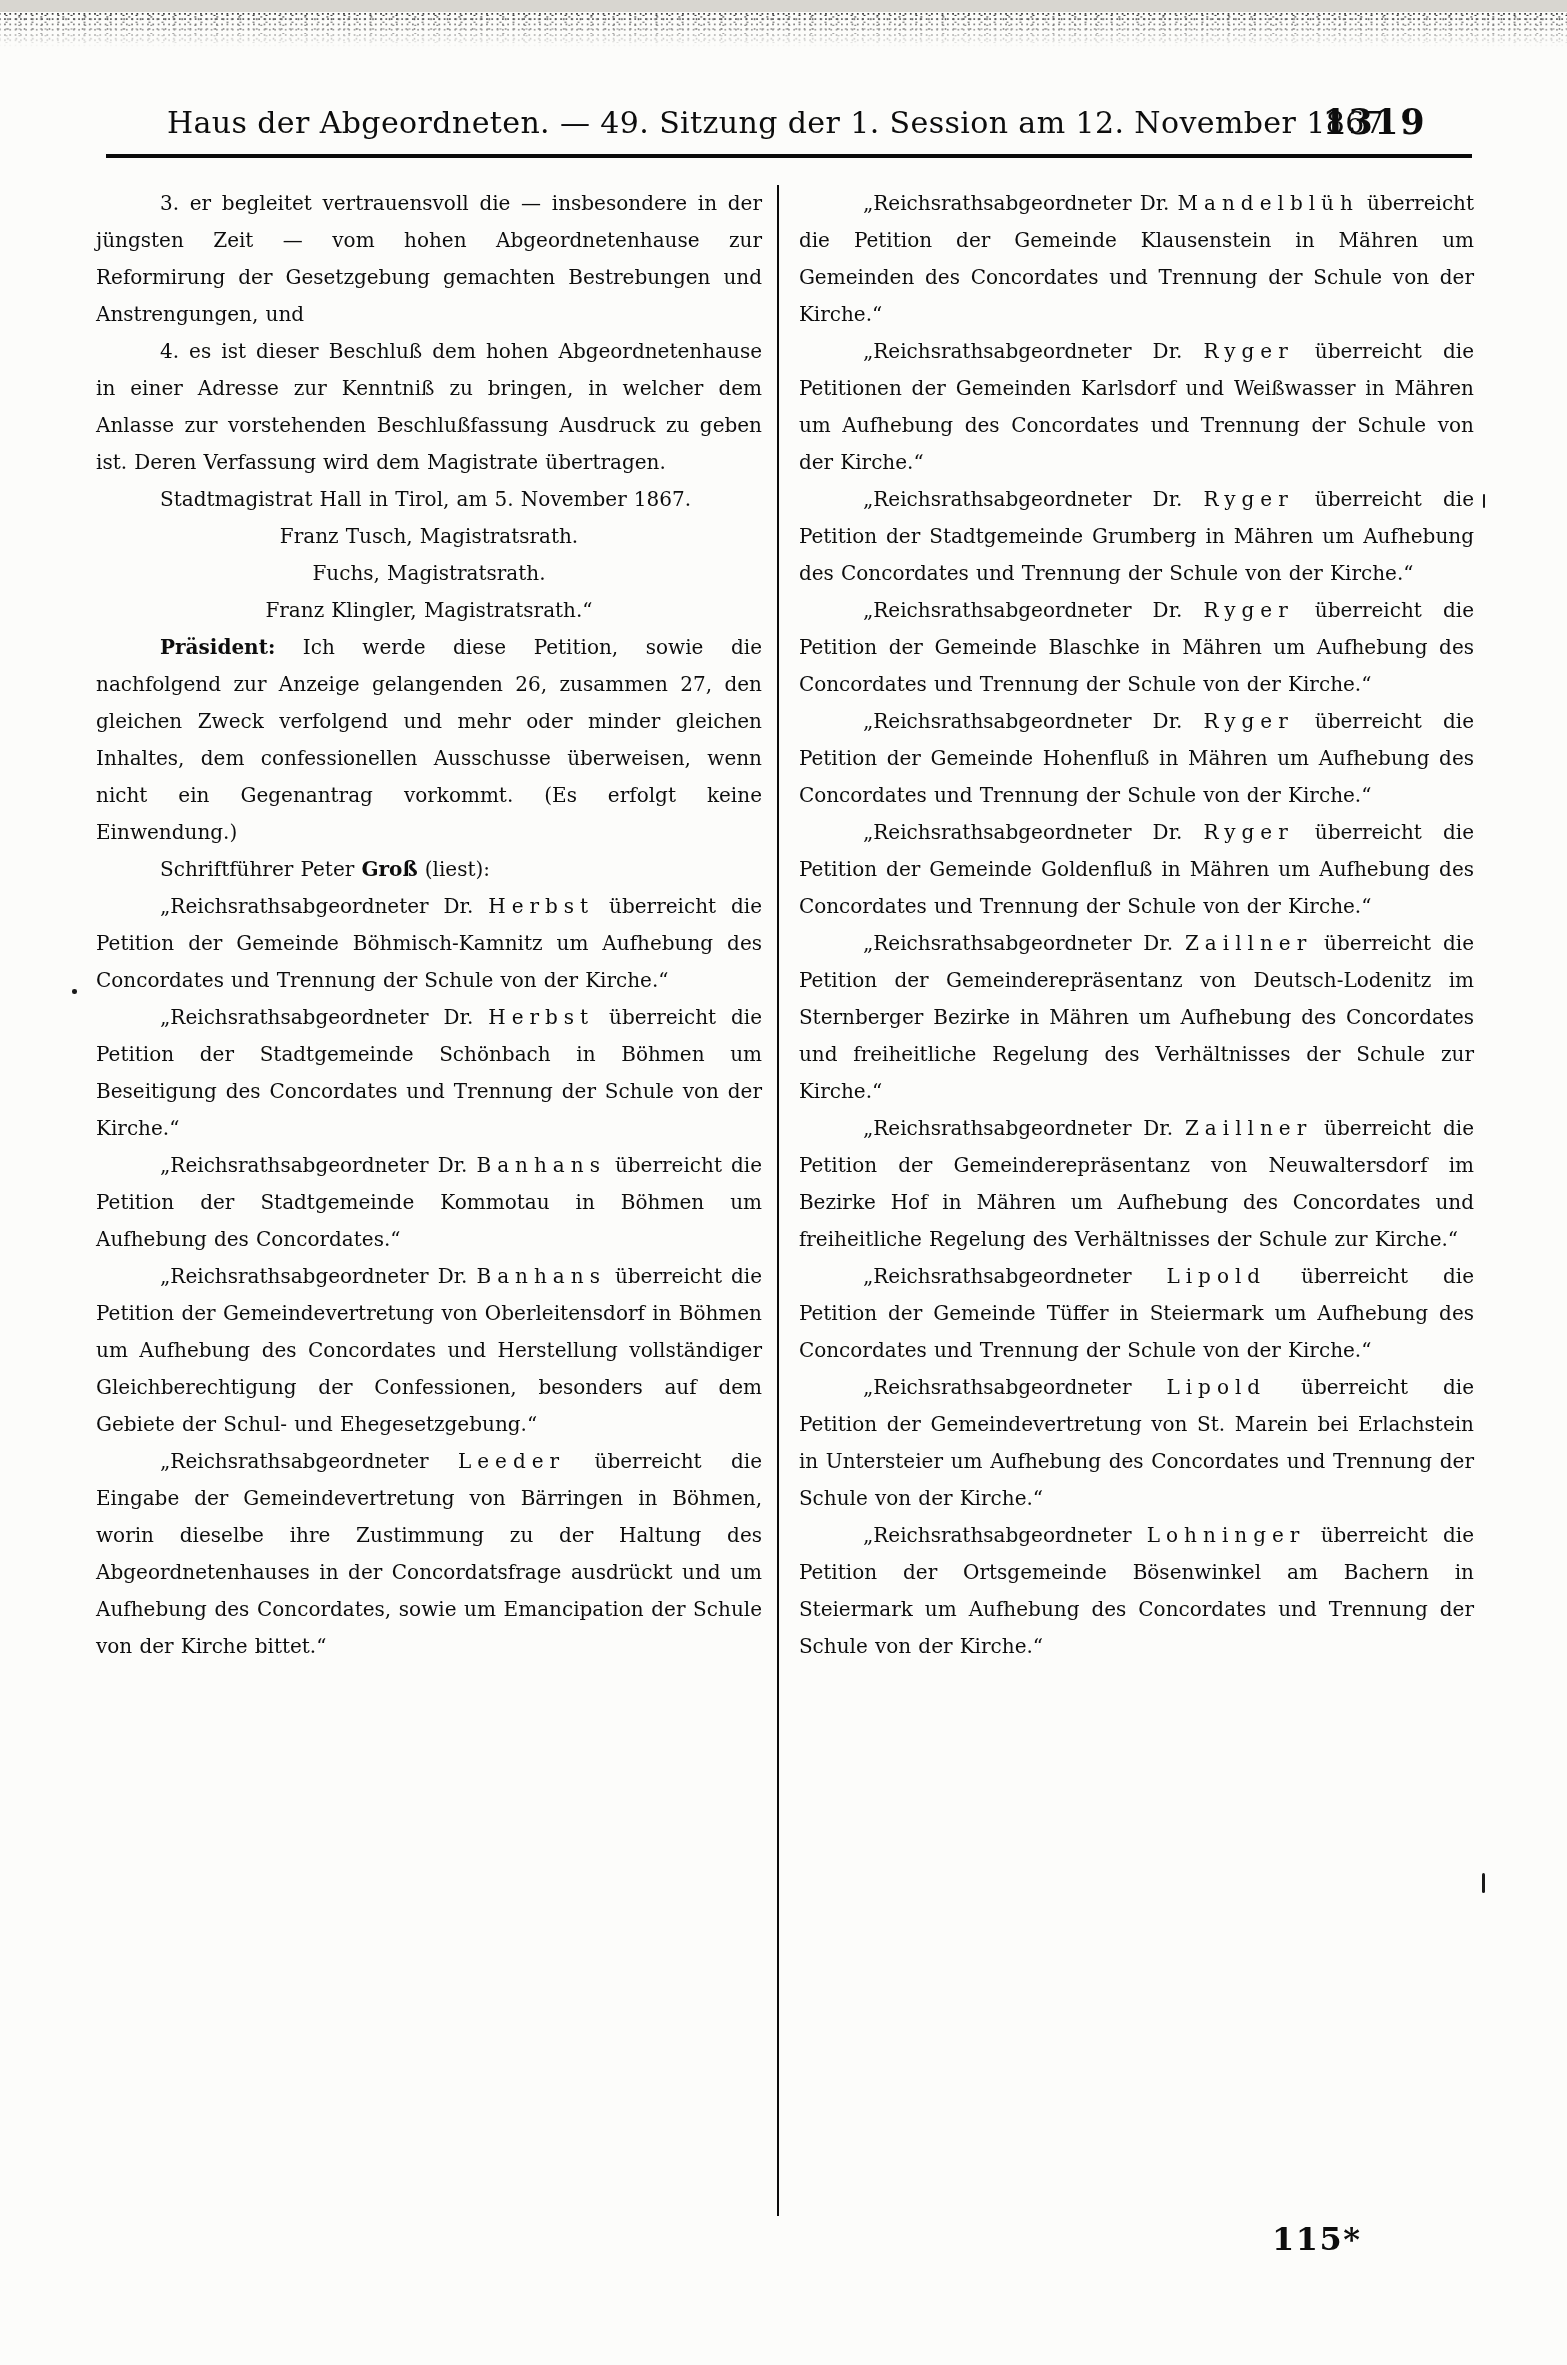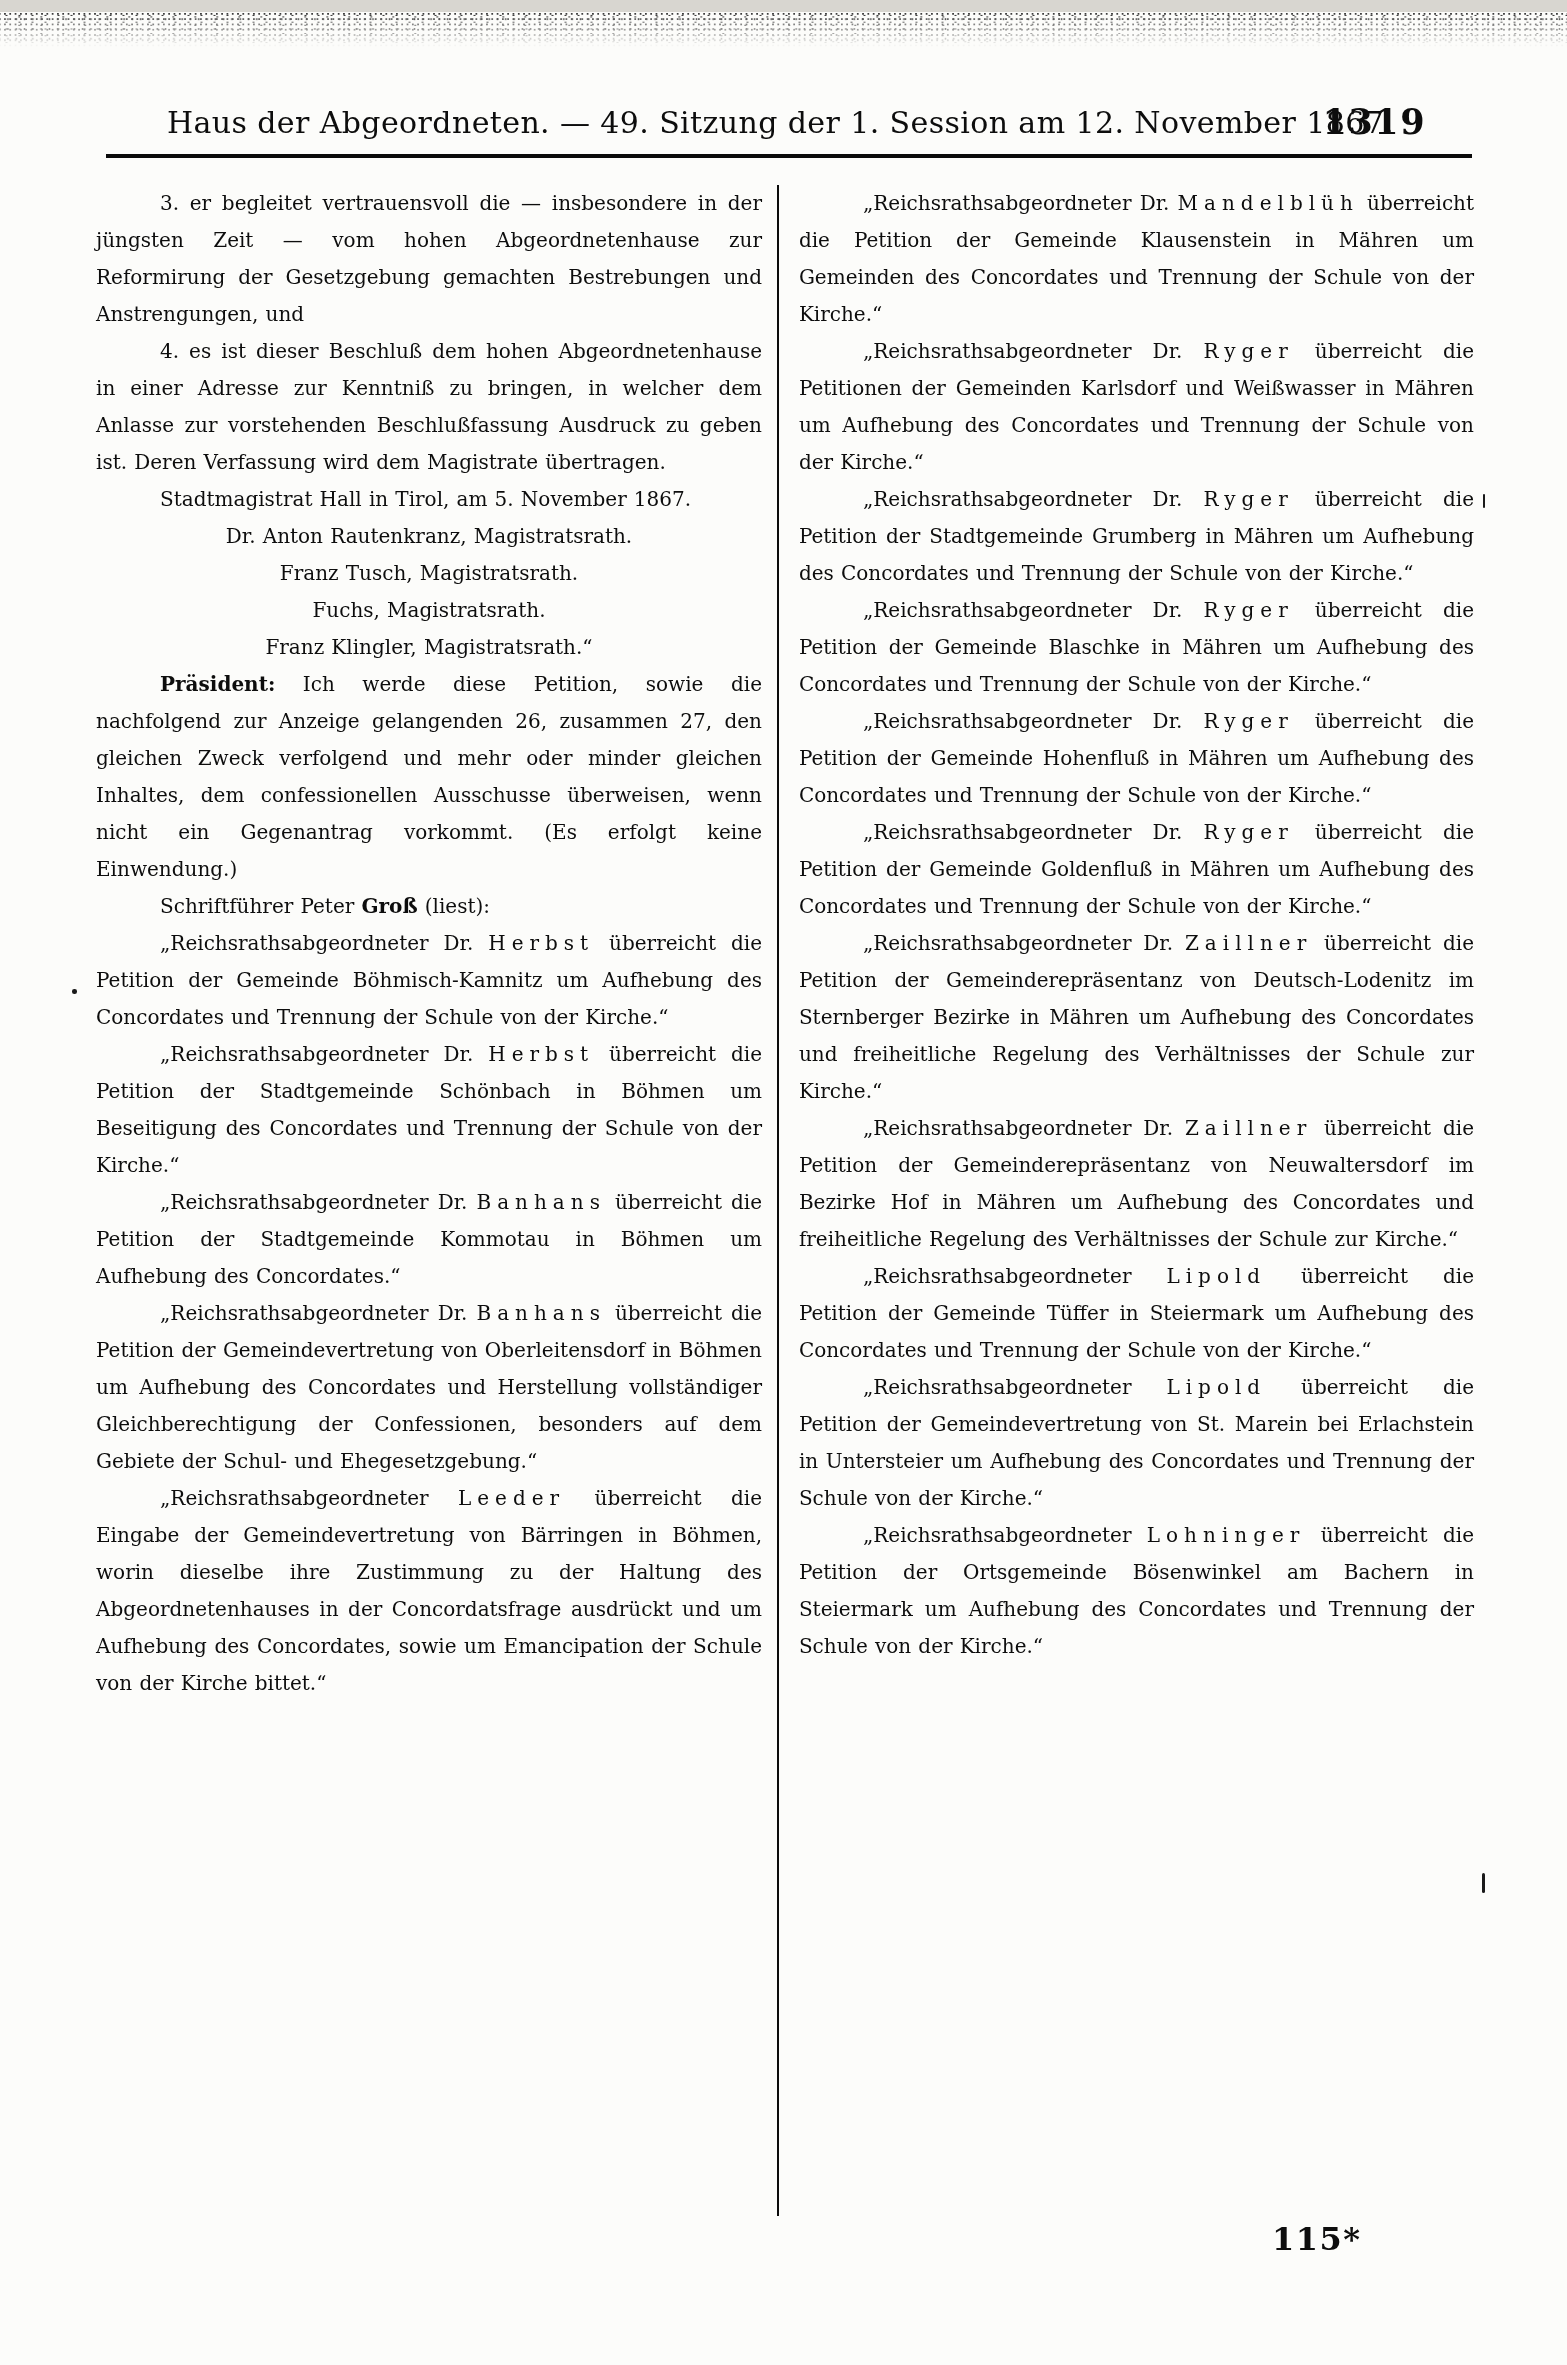--- a/index.html
+++ b/index.html
@@ -79,21 +79,20 @@
 
   <div class="page-number">1319</div>
 
   <div class="header-rule"></div>
 
   <div class="page-body">
     <div class="col col-left">
         <p class="para indent"><span>3. er begleitet vertrauensvoll die — insbesondere in der jüngsten Zeit — vom hohen Abgeordnetenhause zur Reformirung der Gesetzgebung gemachten Bestrebungen und Anstrengungen, und</span></p>
         <p class="para indent"><span>4. es ist dieser Beschluß dem hohen Abgeordnetenhause in einer Adresse zur Kenntniß zu bringen, in welcher dem Anlasse zur vorstehenden Beschlußfassung Ausdruck zu geben ist. Deren Verfassung wird dem Magistrate übertragen.</span></p>
         <p class="para indent"><span>Stadtmagistrat Hall in Tirol, am 5. November 1867.</span></p>
-        <p class="para center"><span>Dr. Anton Rautenkranz, Magistratsrath.</span></p>
         <p class="para center"><span>Franz Tusch, Magistratsrath.</span></p>
         <p class="para center"><span>Fuchs, Magistratsrath.</span></p>
         <p class="para center"><span>Franz Klingler, Magistratsrath.“</span></p>
         <p class="para indent"><span class="seg-bold">Präsident:</span><span> Ich werde diese Petition, sowie die nachfolgend zur Anzeige gelangenden 26, zusammen 27, den gleichen Zweck verfolgend und mehr oder minder gleichen Inhaltes, dem confessionellen Ausschusse überweisen, wenn nicht ein Gegenantrag vorkommt. (Es erfolgt keine Einwendung.)</span></p>
         <p class="para indent"><span>Schriftführer Peter </span><span class="seg-bold">Groß</span><span> (liest):</span></p>
         <p class="para indent"><span>„Reichsrathsabgeordneter Dr. </span><span class="seg-spaced">Herbst</span><span> überreicht die Petition der Gemeinde Böhmisch-Kamnitz um Aufhebung des Concordates und Trennung der Schule von der Kirche.“</span></p>
         <p class="para indent"><span>„Reichsrathsabgeordneter Dr. </span><span class="seg-spaced">Herbst</span><span> überreicht die Petition der Stadtgemeinde Schönbach in Böhmen um Beseitigung des Concordates und Trennung der Schule von der Kirche.“</span></p>
         <p class="para indent"><span>„Reichsrathsabgeordneter Dr. </span><span class="seg-spaced">Banhans</span><span> überreicht die Petition der Stadtgemeinde Kommotau in Böhmen um Aufhebung des Concordates.“</span></p>
         <p class="para indent"><span>„Reichsrathsabgeordneter Dr. </span><span class="seg-spaced">Banhans</span><span> überreicht die Petition der Gemeindevertretung von Oberleitensdorf in Böhmen um Aufhebung des Concordates und Herstellung vollständiger Gleichberechtigung der Confessionen, besonders auf dem Gebiete der Schul- und Ehegesetzgebung.“</span></p>
         <p class="para indent"><span>„Reichsrathsabgeordneter </span><span class="seg-spaced">Leeder</span><span> überreicht die Eingabe der Gemeindevertretung von Bärringen in Böhmen, worin dieselbe ihre Zustimmung zu der Haltung des Abgeordnetenhauses in der Concordatsfrage ausdrückt und um Aufhebung des Concordates, sowie um Emancipation der Schule von der Kirche bittet.“</span></p>

